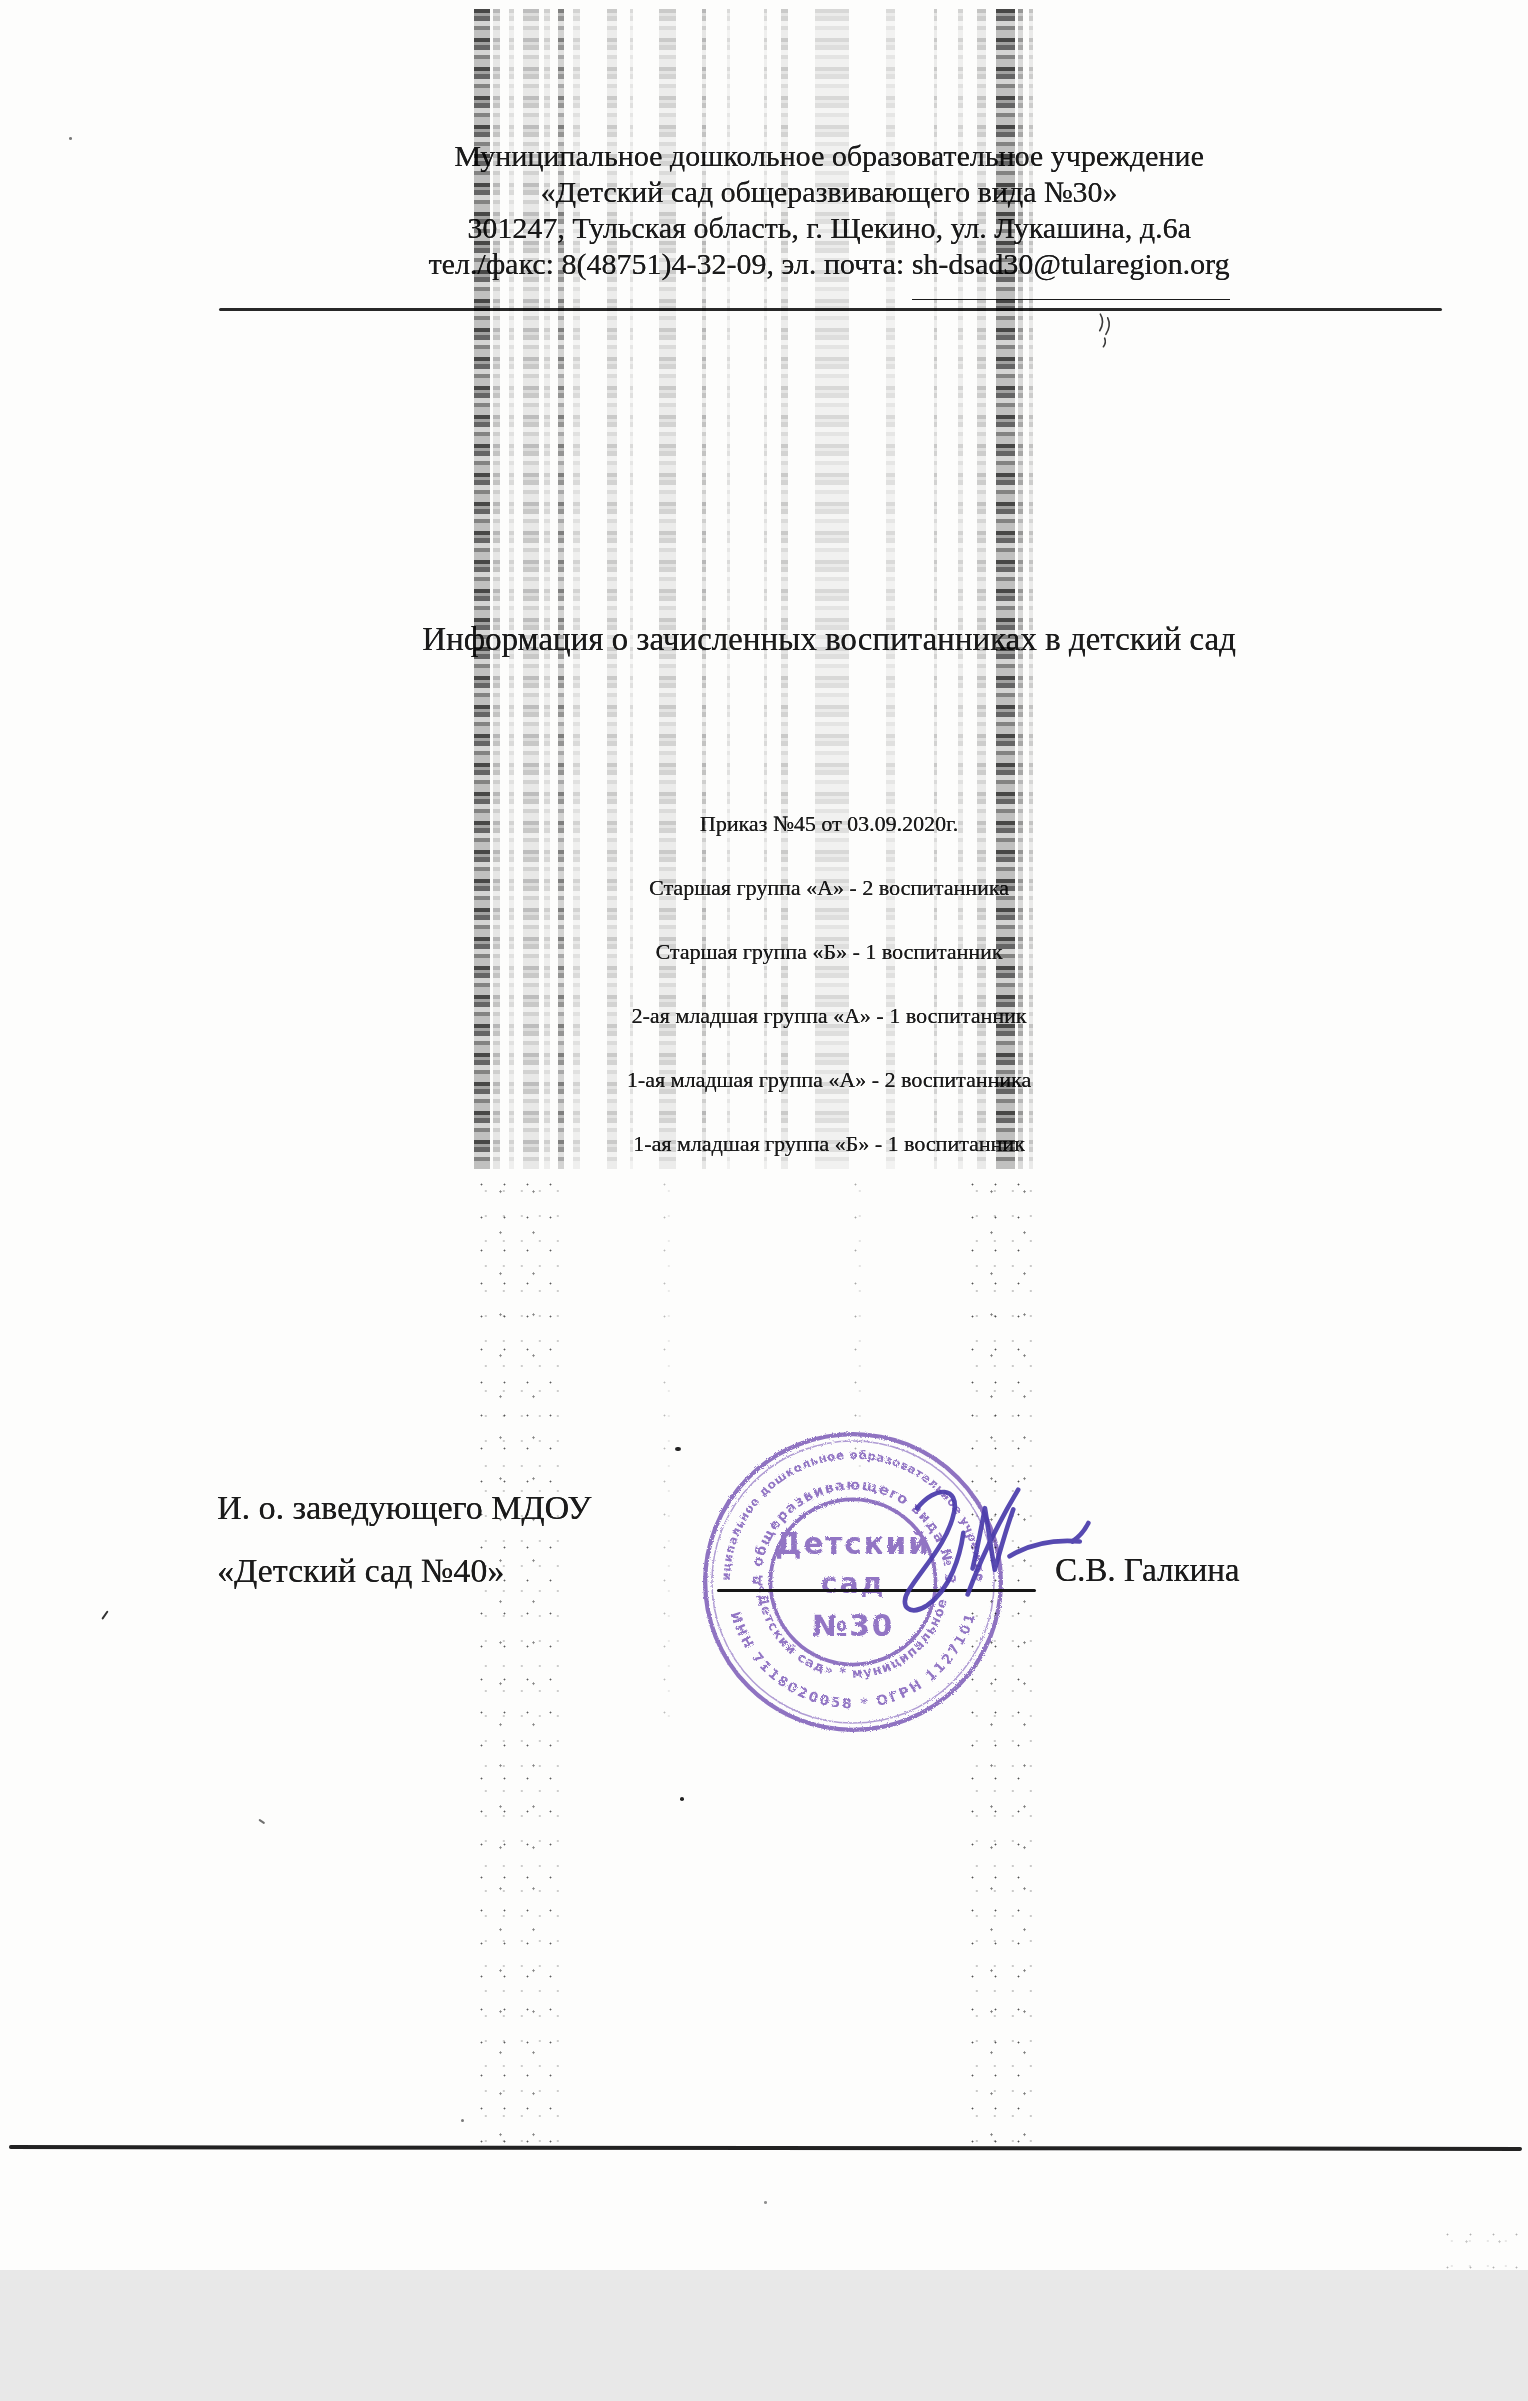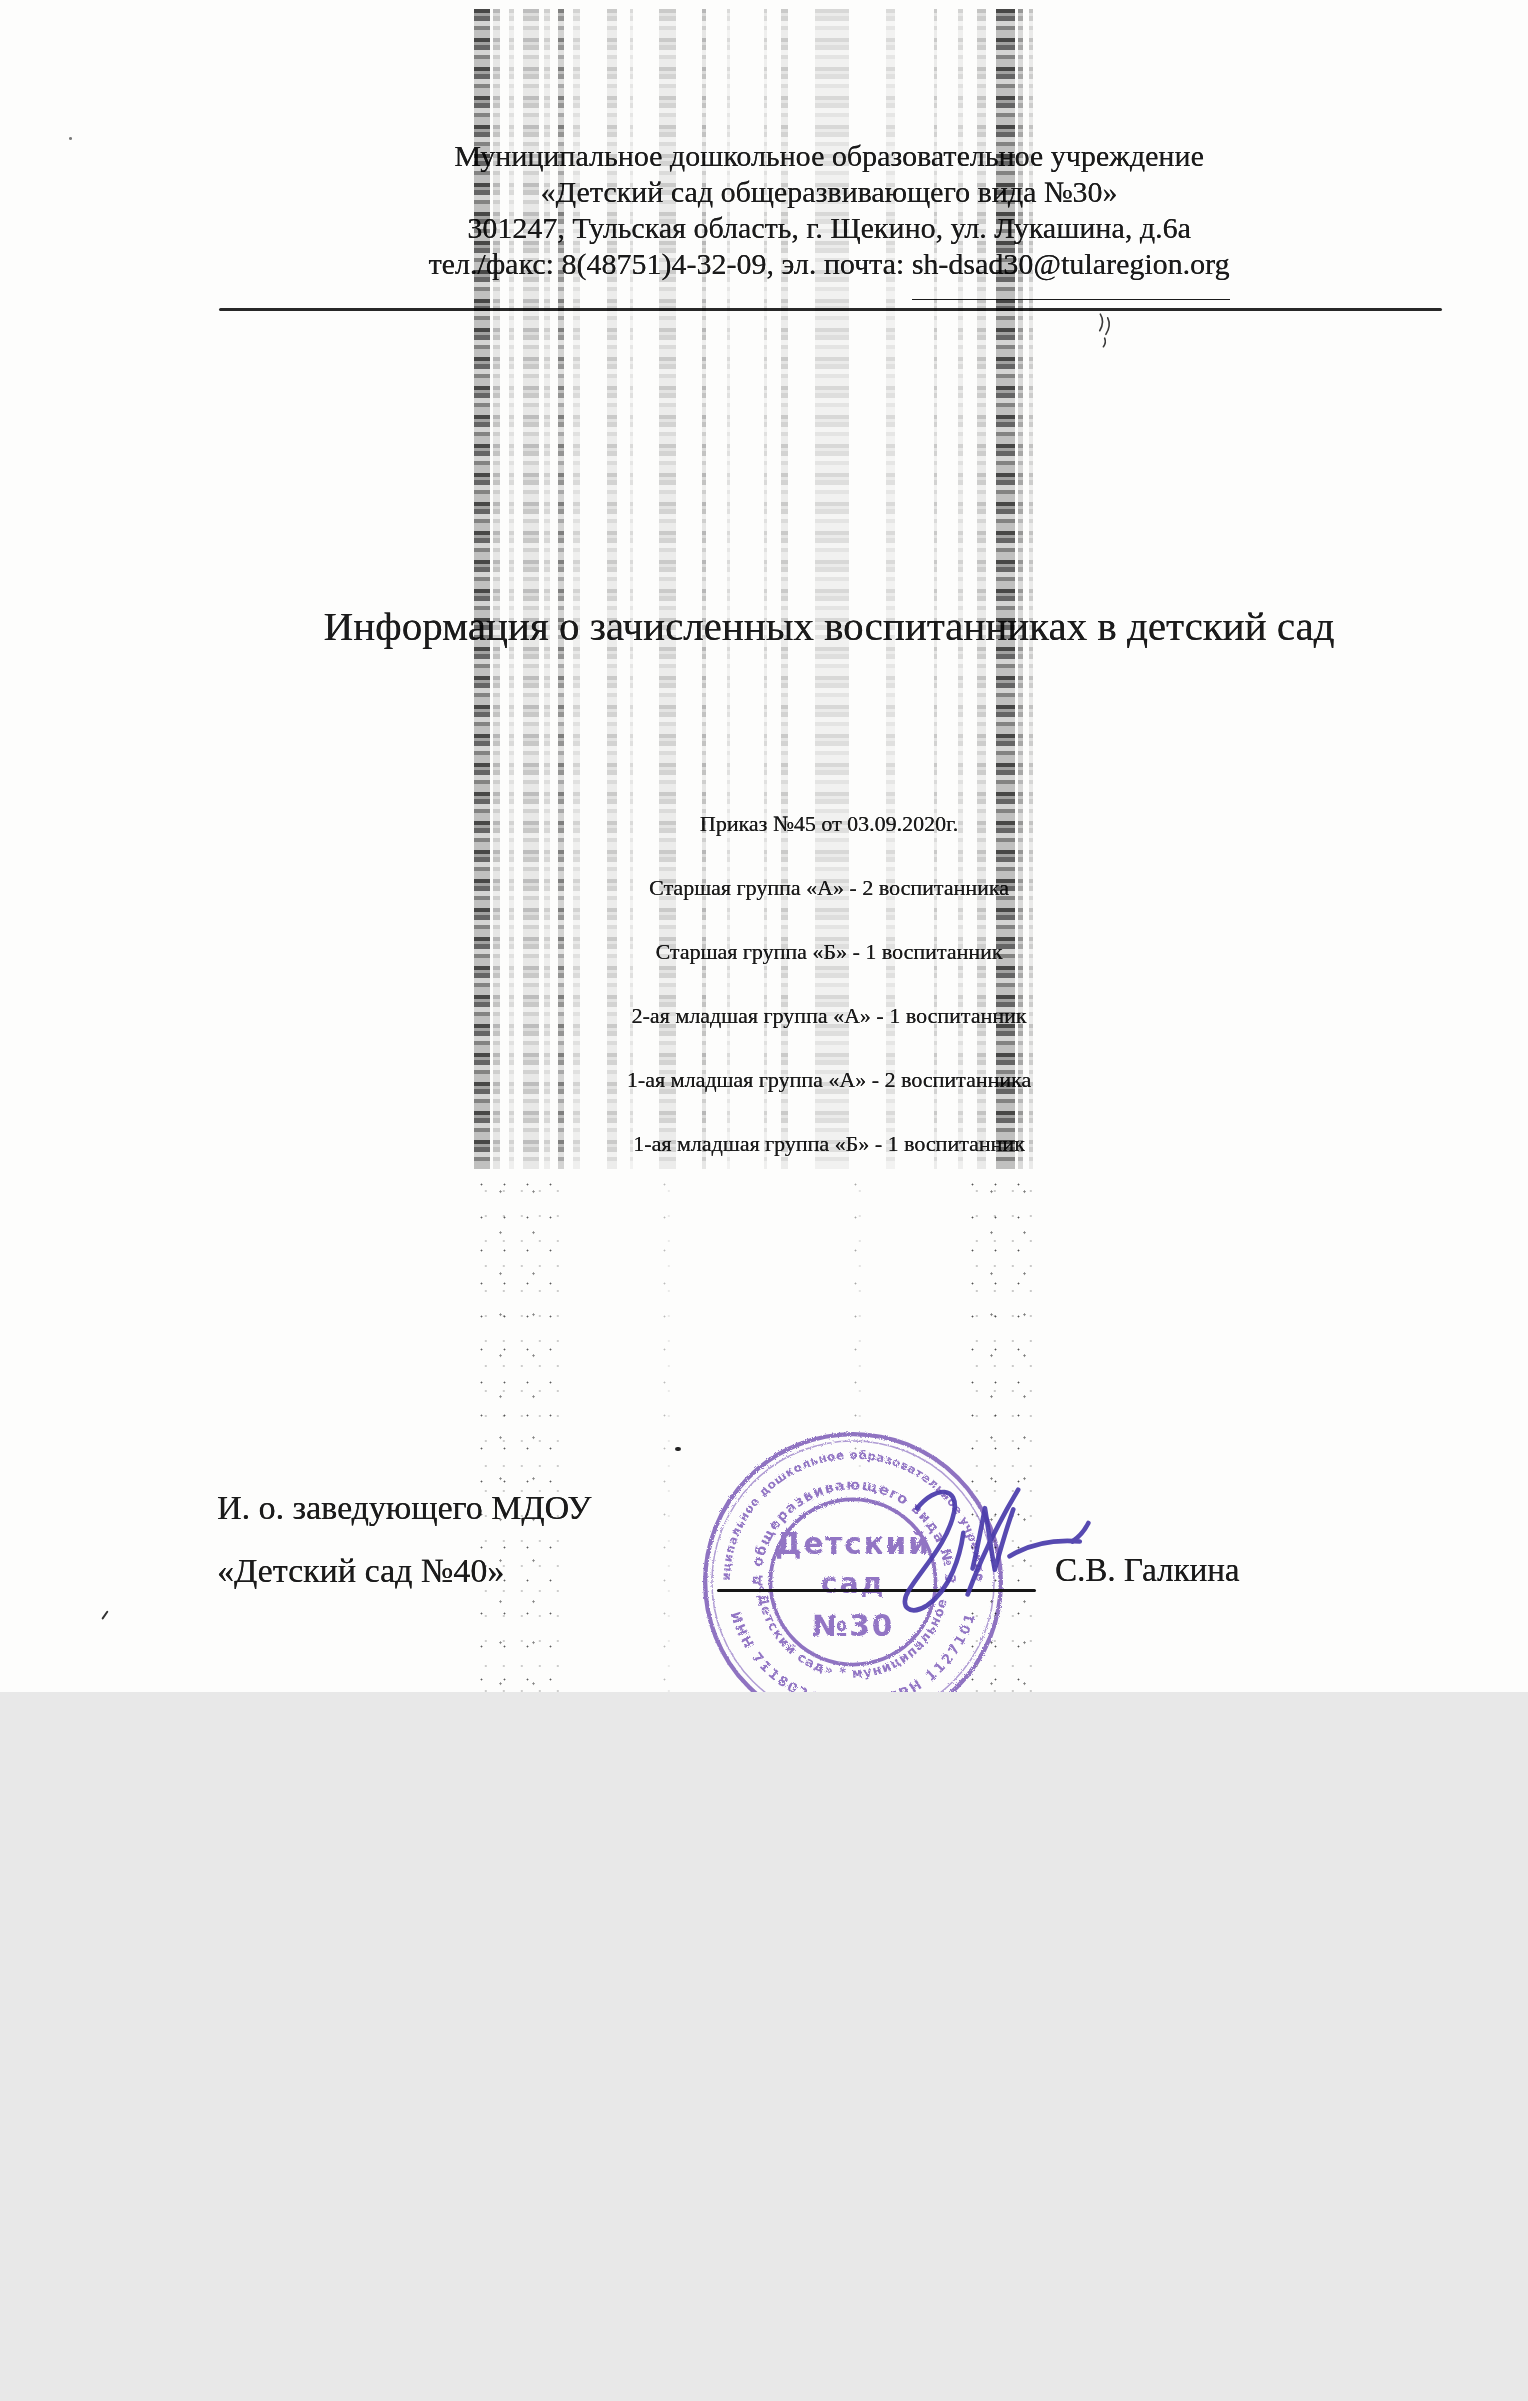--- a/index.html
+++ b/index.html
@@ -1,28 +1,28 @@
 <!DOCTYPE html>
 <html style="font-size:10px"><head>
 <meta charset="utf-8">
 <style>
   html,body{margin:0;padding:0;background:#e8e8e8;}
   .page{
     position:relative;
-    width:1529px;height:1692px;
+    width:1529px;height:2270px;
     background:#fdfdfc;
     overflow:hidden;
     font-family:"Liberation Serif","DejaVu Serif",serif;
     color:#1b1b1b;
   }
   .t{position:absolute;white-space:nowrap;text-shadow:0.2px 0 0 currentColor;}
   .center-band{left:129px;right:0;text-align:center;}
   .hdr{top:138px;font-size:30px;line-height:36px;}
   .hdr-email{border-bottom:1.8px solid #1b1b1b;padding-bottom:19px;}
-  .doc-title{top:602px;font-size:41px;}
+  .doc-title{top:621px;font-size:33px;}
   .list{top:792px;font-size:22px;line-height:64px;}
   .sig-pos1{top:1489px;left:217px;font-size:34px;}
   .sig-pos2{top:1552px;left:217px;font-size:34px;}
   .sig-name{top:1552px;left:1055px;font-size:33px;}
 
   .rule{position:absolute;background:#161616;border-radius:1.8px;}
   .rule-top{left:219px;top:308px;width:1223px;height:3.1px;opacity:.92;}
   .rule-sign{left:717px;top:1589px;width:319px;height:3.1px;z-index:30;}
   .rule-bottom{left:8.6px;top:2146px;width:1513px;height:4.3px;transform:rotate(0.07deg);opacity:.95;}
 

